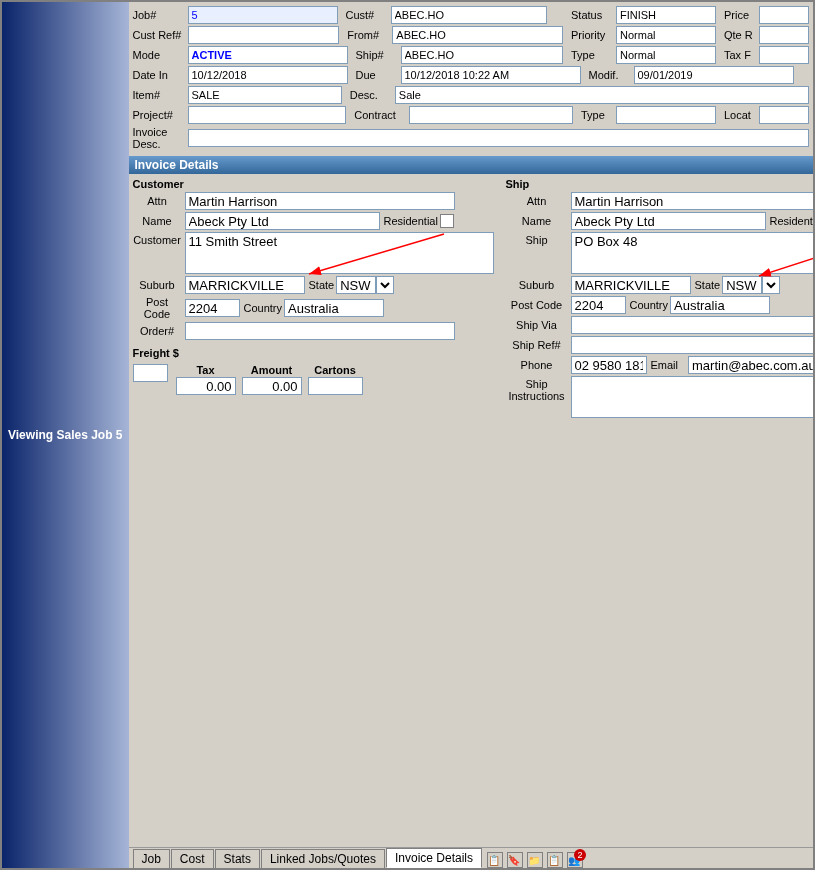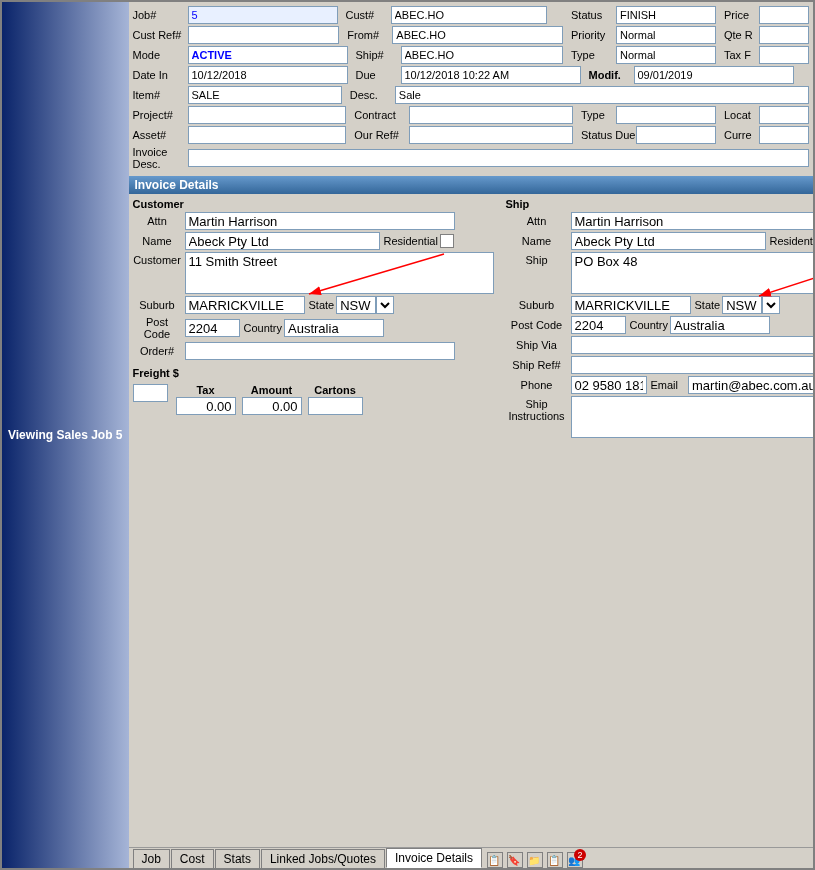--- a/index.html
+++ b/index.html
@@ -98,21 +98,21 @@
         <input class="field-input" style="width: 100px;" value="Normal">
         <span class="field-label" style="margin-left:8px;min-width:35px;">Tax F</span>
         <input class="field-input" style="width: 50px;" value="">
       </div>
 
       <div class="form-row">
         <span class="field-label">Date In</span>
         <input class="field-input" style="width: 160px;" value="10/12/2018">
         <span class="field-label" style="margin-left:8px;min-width:45px;">Due</span>
         <input class="field-input" style="width: 180px;" value="10/12/2018 10:22 AM">
-        <span class="field-label" style="margin-left:8px;min-width:45px;font-weight:bold;">Modif.</span>
+        <span class="field-label" style="margin-left:8px;min-width:45px;">Modif.</span>
         <input class="field-input" style="width: 160px;" value="09/01/2019">
       </div>
 
       <div class="form-row">
         <span class="field-label">Item#</span>
         <input class="field-input" style="width: 160px;" value="SALE">
         <span class="field-label" style="margin-left:8px;min-width:45px;">Desc.</span>
         <input class="field-input" style="width: 430px;" value="Sale">
       </div>
 
@@ -120,30 +120,20 @@
         <span class="field-label">Project#</span>
         <input class="field-input" style="width: 160px;" value="">
         <span class="field-label" style="margin-left:8px;min-width:55px;">Contract</span>
         <input class="field-input" style="width: 165px;" value="">
         <span class="field-label" style="margin-left:8px;min-width:35px;">Type</span>
         <input class="field-input" style="width: 100px;" value="">
         <span class="field-label" style="margin-left:8px;min-width:35px;">Locat</span>
         <input class="field-input" style="width: 50px;" value="">
       </div>
 
-      <div class="form-row">
-        <span class="field-label">Asset#</span>
-        <input class="field-input" style="width: 160px;" value="">
-        <span class="field-label" style="margin-left:8px;min-width:55px;">Our Ref#</span>
-        <input class="field-input" style="width: 165px;" value="">
-        <span class="field-label" style="margin-left:8px;min-width:55px;">Status Due</span>
-        <input class="field-input" style="width: 80px;" value="">
-        <span class="field-label" style="margin-left:8px;min-width:35px;">Curre</span>
-        <input class="field-input" style="width: 50px;" value="">
-      </div>
 
       <div class="form-row">
         <span class="field-label" style="min-width:55px;white-space:nowrap;">Invoice<br>Desc.</span>
         <input class="field-input" style="width: 700px;" value="">
       </div>
     </div>
 
     <div class="section-header">
       <span>Invoice Details</span>
     </div>

